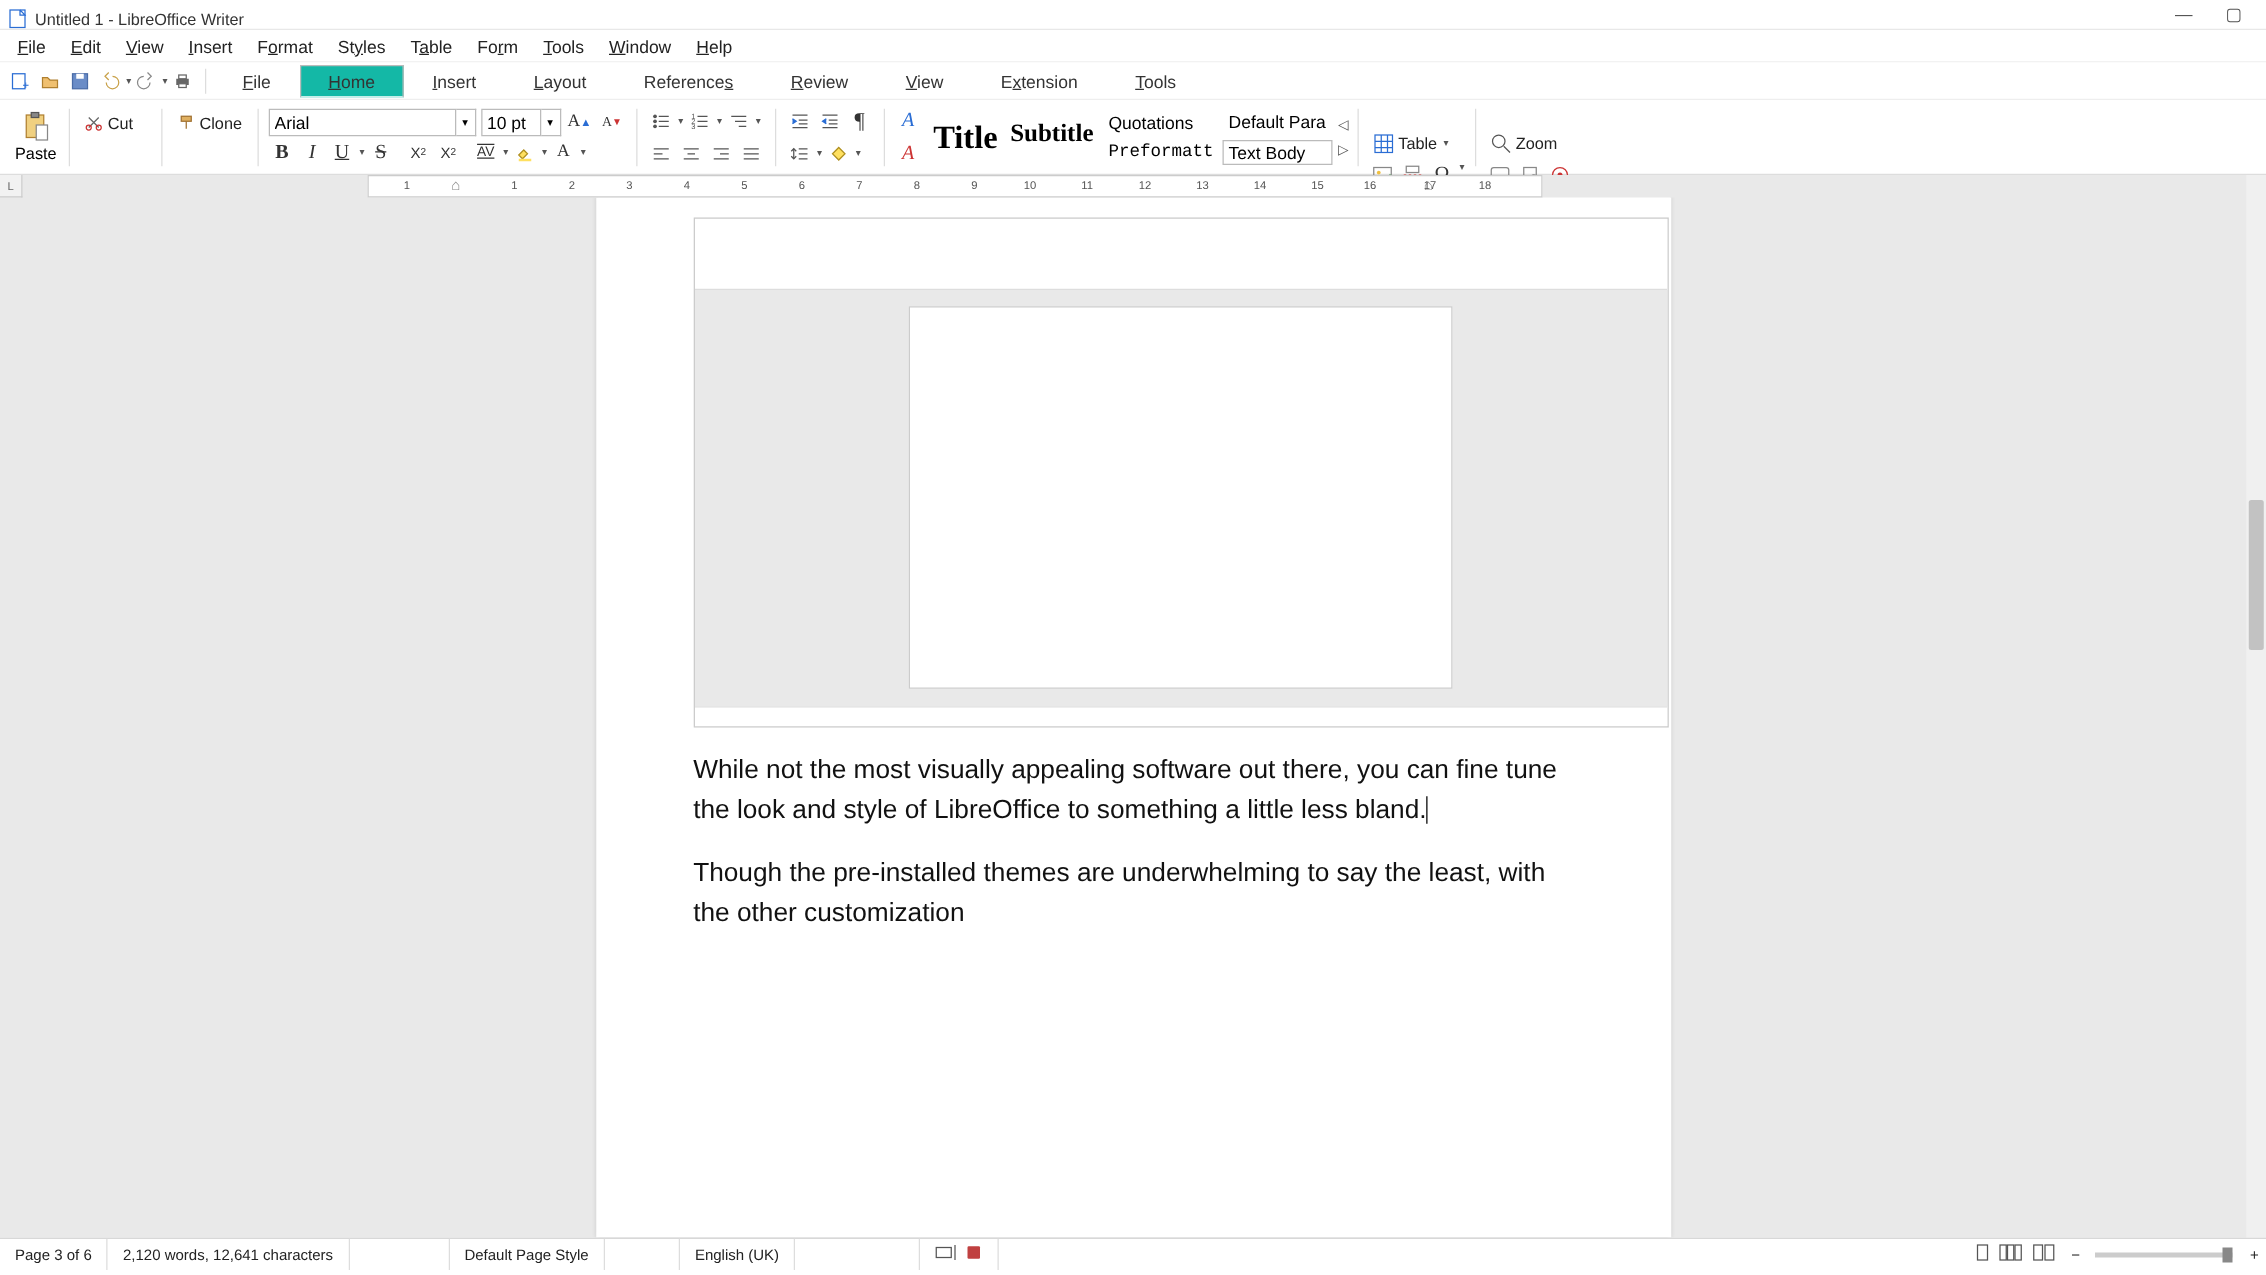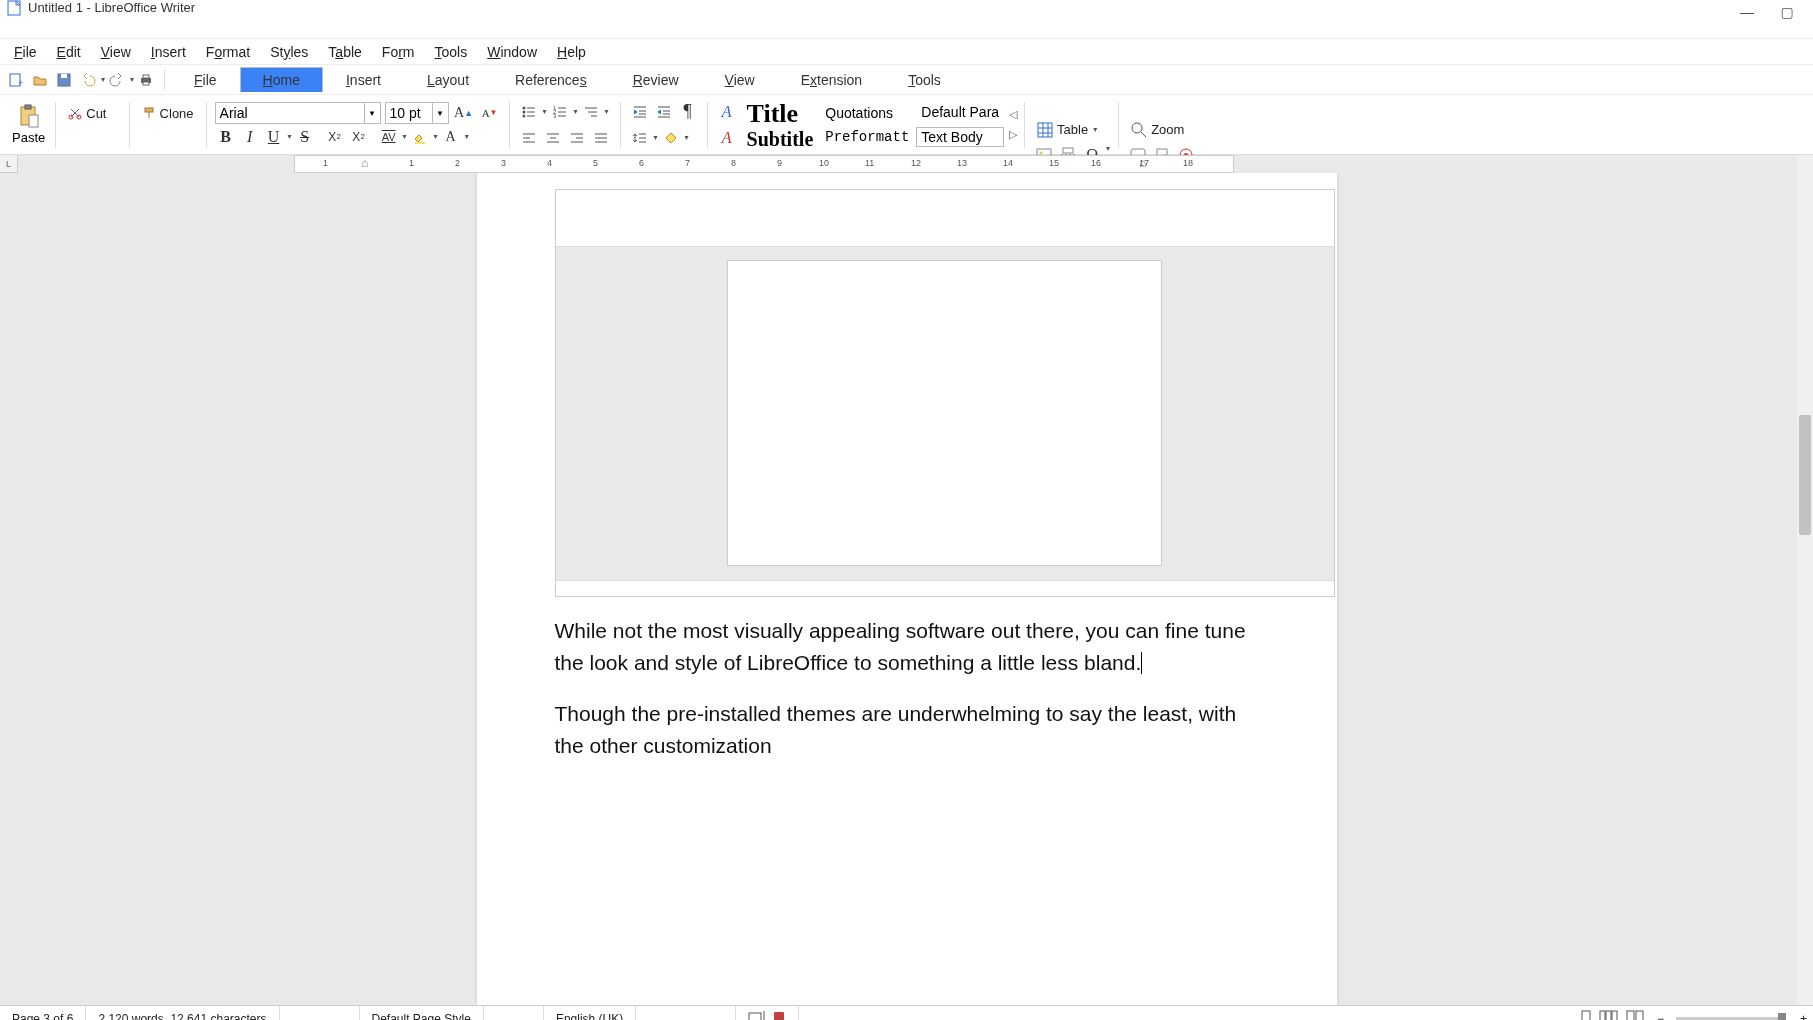--- a/index.html
+++ b/index.html
@@ -1,37 +1,37 @@
 <!DOCTYPE html>
 <html><head>
 <meta charset="utf-8">
 <style>
   * { box-sizing: border-box; margin: 0; padding: 0; font-family: "Segoe UI", Arial, sans-serif; }
   html, body { width: 1813px; height: 1020px; overflow: hidden; background: #fff; }
   body { position: relative; }
 
   
-  .titlebar { height: 39px; display: flex; align-items: flex-start; padding: 0 6px; background: #fff; border-bottom: 1px solid #e8e8e8; }
+  .titlebar { height: 24px; display: flex; align-items: flex-end; padding: 0 6px; background: #fff; border-bottom: 1px solid #e8e8e8; }
   .titlebar .doc-icon { width: 16px; height: 16px; margin-right: 6px; display:inline-flex; align-items:center; justify-content:center; }
   .titlebar .title { font-size: 13px; color: #333; }
   .titlebar .spacer { flex: 1; }
   .titlebar .win-btn { width: 40px; height: 24px; display: inline-flex; align-items: center; justify-content: center; color: #555; font-size: 14px; }
 
   
   .menubar { height: 26px; display: flex; align-items: center; padding: 0 4px; background: #fff; border-bottom: 1px solid #eee; }
   .menubar .menu-item { padding: 2px 10px; font-size: 14px; color: #222; cursor: default; }
   .menubar .menu-item u { text-decoration: underline; }
 
   
   .ribbon-row1 { height: 30px; display: flex; align-items: center; padding: 0 4px; background: #fff; border-bottom: 1px solid #eee; }
   .ribbon-row1 .qat-btn { width: 22px; height: 22px; margin: 0 1px; display:inline-flex; align-items:center; justify-content:center; }
   .ribbon-row1 .sep { width: 1px; height: 20px; background: #ddd; margin: 0 6px; }
   .ribbon-row1 .tab { padding: 4px 22px; font-size: 14px; color: #333; border: 1px solid transparent; }
   .ribbon-row1 .tab u { text-decoration: underline; }
-  .ribbon-row1 .tab.active { border: 1px solid #bbb; border-bottom-color: #fff; background: #3b82f6; }
+  .ribbon-row1 .tab.active { border: 1px solid #bbb; border-bottom-color: #fff; background: #14b8a6; }
 
   
   .ribbon-body { height: 60px; display: flex; align-items: center; padding: 0 6px; background: #fff; border-bottom: 1px solid #ddd; }
   .ribbon-col { display: flex; flex-direction: column; justify-content: center; gap: 4px; padding: 0 4px; }
   .ribbon-vsep { width: 1px; height: 46px; background: #ddd; margin: 0 4px; }
   .rbtn { display: inline-flex; align-items: center; font-size: 13px; color: #222; padding: 2px 4px; gap: 4px; margin-top: 36px; }
   .rbtn-big { display: flex; flex-direction: column; align-items: center; font-size: 13px; padding: 0 6px; gap: 2px; }
   .font-select { display: flex; align-items: center; }
   .font-select input { border: 1px solid #bbb; height: 22px; padding: 0 4px; font-size: 14px; }
   .font-select .dd { width: 16px; height: 22px; border: 1px solid #bbb; border-left: none; display:inline-flex; align-items:center; justify-content:center; font-size: 9px; }
@@ -360,21 +360,21 @@
     </div>
   </div>
   <span class="ribbon-vsep"></span>
 
   <div class="ribbon-col">
     <span class="icon-btn" style="font-style:italic;font-family:serif;font-size:16px;color:#2a6dd4">A</span>
     <span class="icon-btn" style="font-style:italic;font-family:serif;font-size:16px;color:#cc3333">A</span>
   </div>
 
   <div style="display:flex;align-items:center;gap:2px">
-    <div style="display:flex;flex-direction:column;gap:0">
+    <div style="display:flex;gap:0">
       <span class="style-card-big">Title</span>
       <span class="style-card-big" style="font-size:20px">Subtitle</span>
     </div>
     <div style="display:flex;flex-direction:column;gap:6px">
       <span class="style-card">Quotations</span>
       <span class="style-card" style="font-family:'Courier New',monospace">Preformatt</span>
     </div>
     <div style="display:flex;flex-direction:column;gap:6px">
       <span class="style-card">Default Para</span>
       <span class="style-box">Text Body</span>

